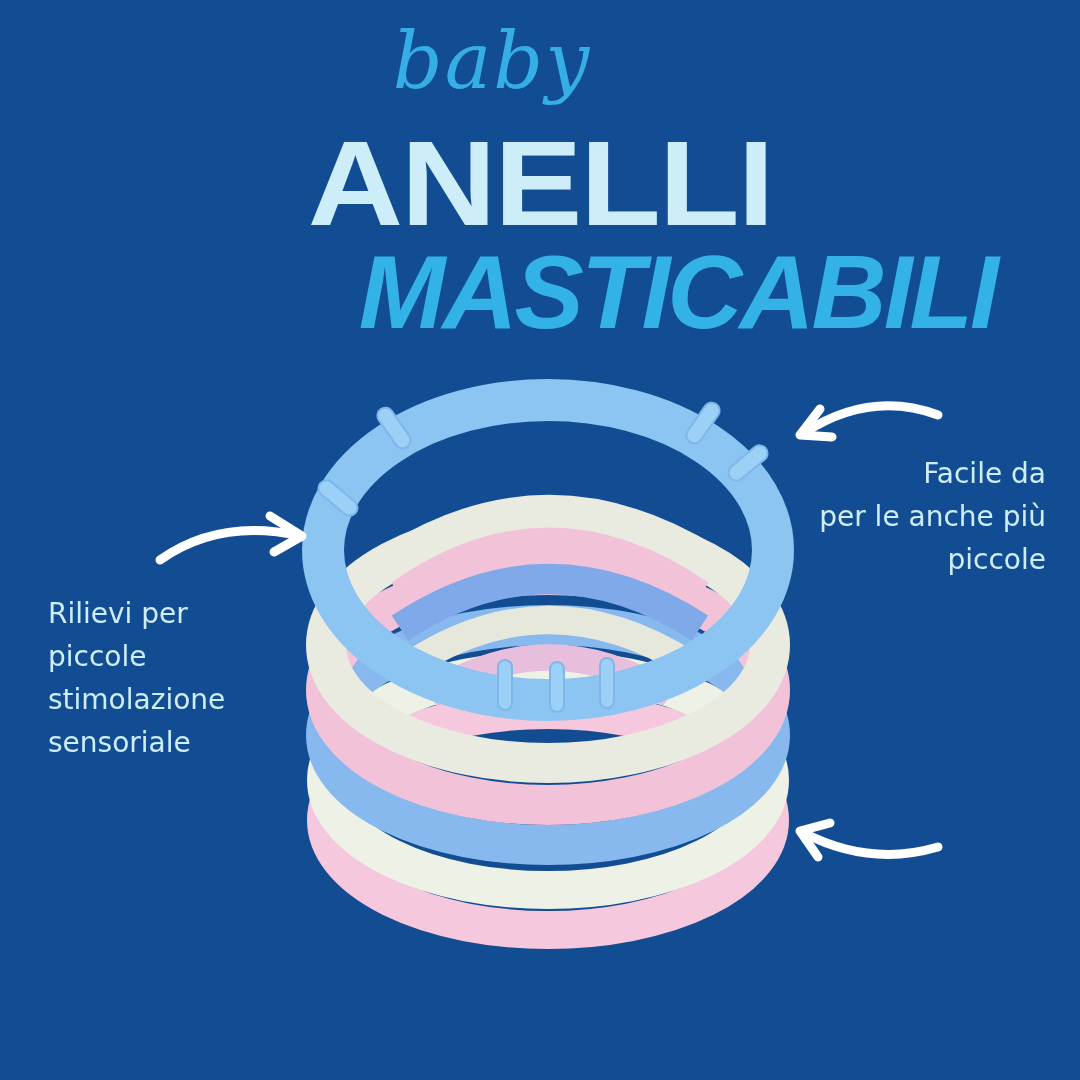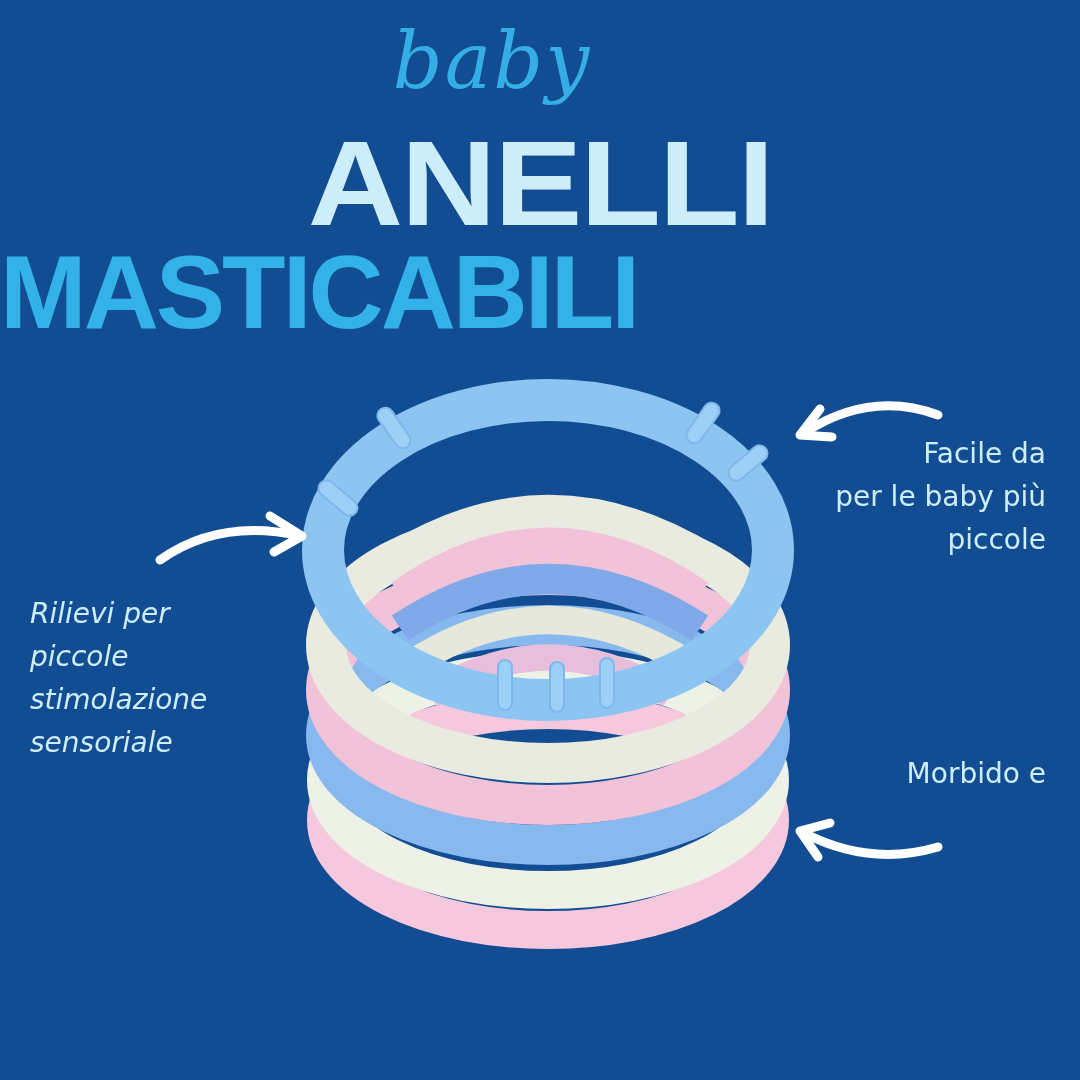--- a/index.html
+++ b/index.html
@@ -1,19 +1,19 @@
 <!DOCTYPE html>
 <html><head>
 <meta charset="utf-8">
 <style>
   html,body{margin:0;padding:0;}
   body{width:1080px;height:1080px;background:#124d93;position:relative;overflow:hidden;font-family:"Liberation Sans","DejaVu Sans",sans-serif;}
   .script{position:absolute;left:0;width:984px;top:22px;text-align:center;font-family:"DejaVu Serif",serif;font-style:italic;font-size:78px;color:#35aee6;letter-spacing:2px;line-height:1;}
   .h1{position:absolute;left:0;width:1080px;top:118px;text-align:center;font-family:"Liberation Sans",sans-serif;font-weight:bold;font-size:132px;color:#cdeef9;line-height:1;letter-spacing:-2px;transform:scaleY(0.92);}
-  .h2{position:absolute;left:0;width:996px;top:240px;text-align:left;font-family:"Liberation Sans",sans-serif;font-weight:bold;font-size:104px;color:#33b2e8;line-height:1;letter-spacing:-3px;}
+  .h2{position:absolute;left:0;width:996px;top:240px;text-align:right;font-family:"Liberation Sans",sans-serif;font-weight:bold;font-size:104px;color:#33b2e8;line-height:1;letter-spacing:-3px;font-style:italic;}
   .callout{position:absolute;color:#cdeef9;font-family:"DejaVu Sans",sans-serif;font-size:28px;line-height:43px;}
   .c-right{text-align:right;}
   .c-left{text-align:left;}
   svg.arrow{position:absolute;overflow:visible;}
   svg.rings{position:absolute;left:300px;top:360px;}
 </style>
 </head>
 <body>
 
 <div class="script">baby</div>
@@ -53,28 +53,27 @@
 </svg>
 <svg class="arrow" style="left:150px;top:508px;" width="160" height="60">
   <path d="M10 52 Q70 10 150 28" fill="none" stroke="#ffffff" stroke-width="9" stroke-linecap="round"></path>
   <path d="M120 8 L152 28 L124 44" fill="none" stroke="#ffffff" stroke-width="9" stroke-linecap="round" stroke-linejoin="round"></path>
 </svg>
 <svg class="arrow" style="left:790px;top:815px;" width="160" height="50">
   <path d="M148 32 Q80 52 14 18" fill="none" stroke="#ffffff" stroke-width="9" stroke-linecap="round"></path>
   <path d="M40 8 L10 16 L28 42" fill="none" stroke="#ffffff" stroke-width="9" stroke-linecap="round" stroke-linejoin="round"></path>
 </svg>
 
-<div class="callout c-right" style="right:34px;top:432px;">
+<div class="callout c-right" style="right:34px;top:452px;">
   <div>Facile da</div>
-  <div>per le baby più</div>
+  <div>per le anche più</div>
   <div>piccole</div>
 </div>
 
-<div class="callout c-left" style="left:30px;top:592px;font-style:italic;">
+<div class="callout c-left" style="left:48px;top:592px;">
   <div>Rilievi per</div>
   <div>piccole</div>
   <div>stimolazione</div>
   <div>sensoriale</div>
 </div>
 
 <div class="callout c-right" style="right:34px;top:752px;">
-  <div>Morbido e</div>
 </div>
 
 </body></html>

